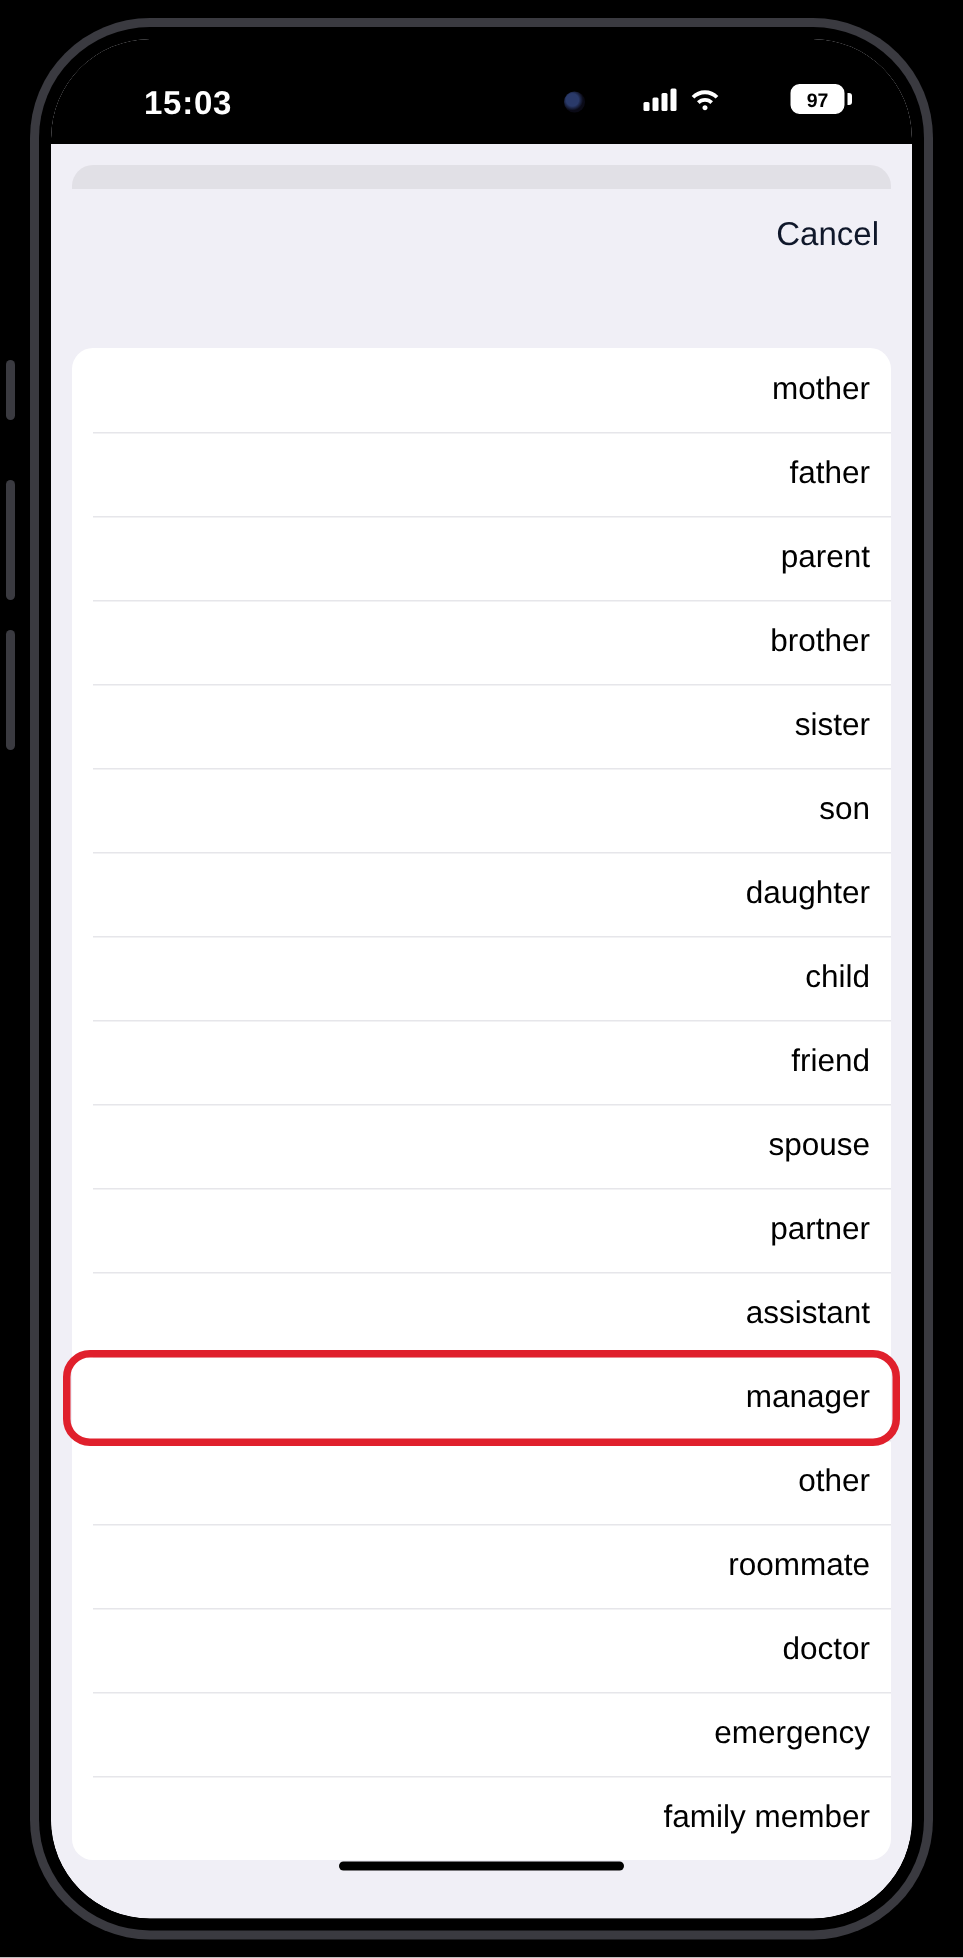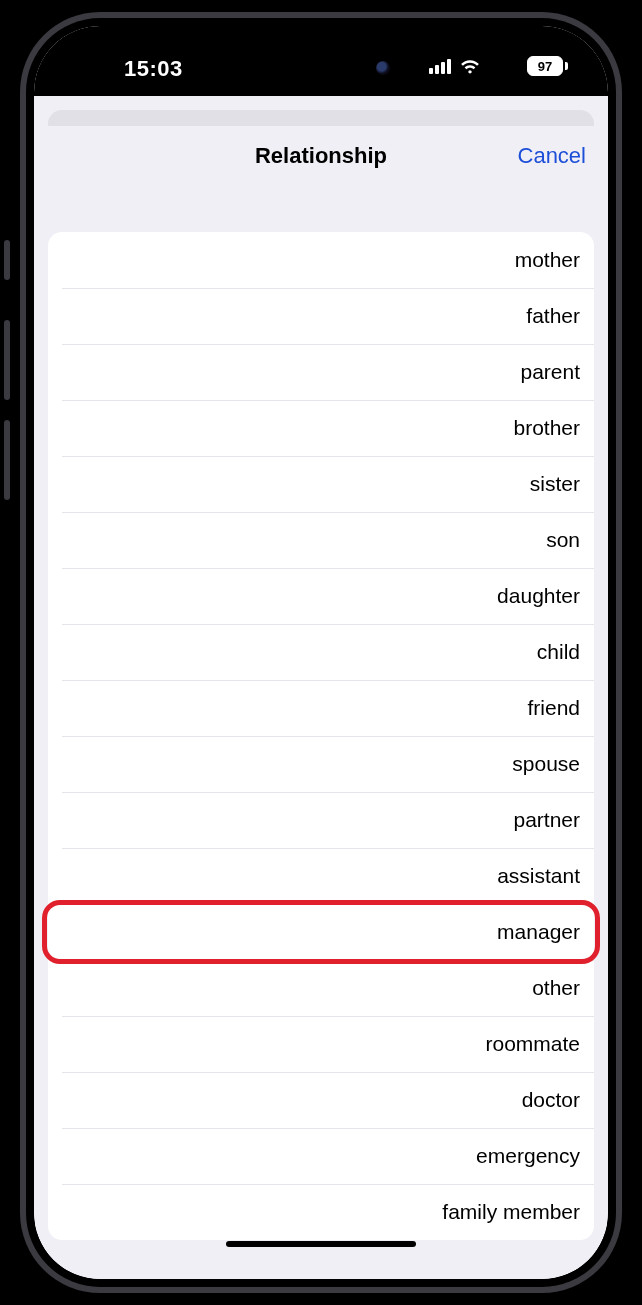--- a/index.html
+++ b/index.html
@@ -70,21 +70,21 @@
   
   .statusbar {
     position: relative;
     height: 70px;
     display: flex;
     align-items: center;
     color: #fff;
     font-weight: 600;
     font-size: 22px;
   }
-  .statusbar .time { position: absolute; left: 62px; top: 30px; letter-spacing: 0.5px; margin-left: 28px; }
+  .statusbar .time { position: absolute; left: 62px; top: 30px; letter-spacing: 0.5px; }
   .statusbar .right-cluster {
     position: absolute;
     right: 40px; top: 30px;
     display: flex;
     align-items: center;
     gap: 8px;
   }
   .cell-bars { display: flex; align-items: flex-end; gap: 2px; height: 16px; }
   .cell-bars span { display:block; width: 4px; background:#fff; border-radius:1px; }
   .cell-bars span:nth-child(1){height:6px;}
@@ -133,21 +133,21 @@
   .navbar .title {
     font-size: 22px;
     font-weight: 600;
     color: #000;
   }
   .navbar .cancel {
     position: absolute;
     right: 22px; top: 50%;
     transform: translateY(-50%);
     font-size: 22px;
-    color: #1d4ed8;
+    color: #0f172a;
     background: none; border: none;
     font-family: inherit;
   }
 
   .list-wrap {
     padding: 46px 14px 0 14px;
   }
   .list {
     background: #fff;
     border-radius: 14px;
@@ -225,21 +225,20 @@
       </div>
 
       <div class="island">
         <div class="cam"></div>
       </div>
 
       <div class="back-card"></div>
 
       <div class="sheet">
         <div class="navbar">
-          <span class="title">Relationship</span>
           <button class="cancel">Cancel</button>
         </div>
 
         <div class="list-wrap">
           <div class="list" id="list">
             
           <button class="row">mother</button><button class="row">father</button><button class="row">parent</button><button class="row">brother</button><button class="row">sister</button><button class="row">son</button><button class="row">daughter</button><button class="row">child</button><button class="row">friend</button><button class="row">spouse</button><button class="row">partner</button><button class="row">assistant</button><button class="row">manager</button><button class="row">other</button><button class="row">roommate</button><button class="row">doctor</button><button class="row">emergency</button><button class="row">family member</button></div>
         </div>
       </div>
 

